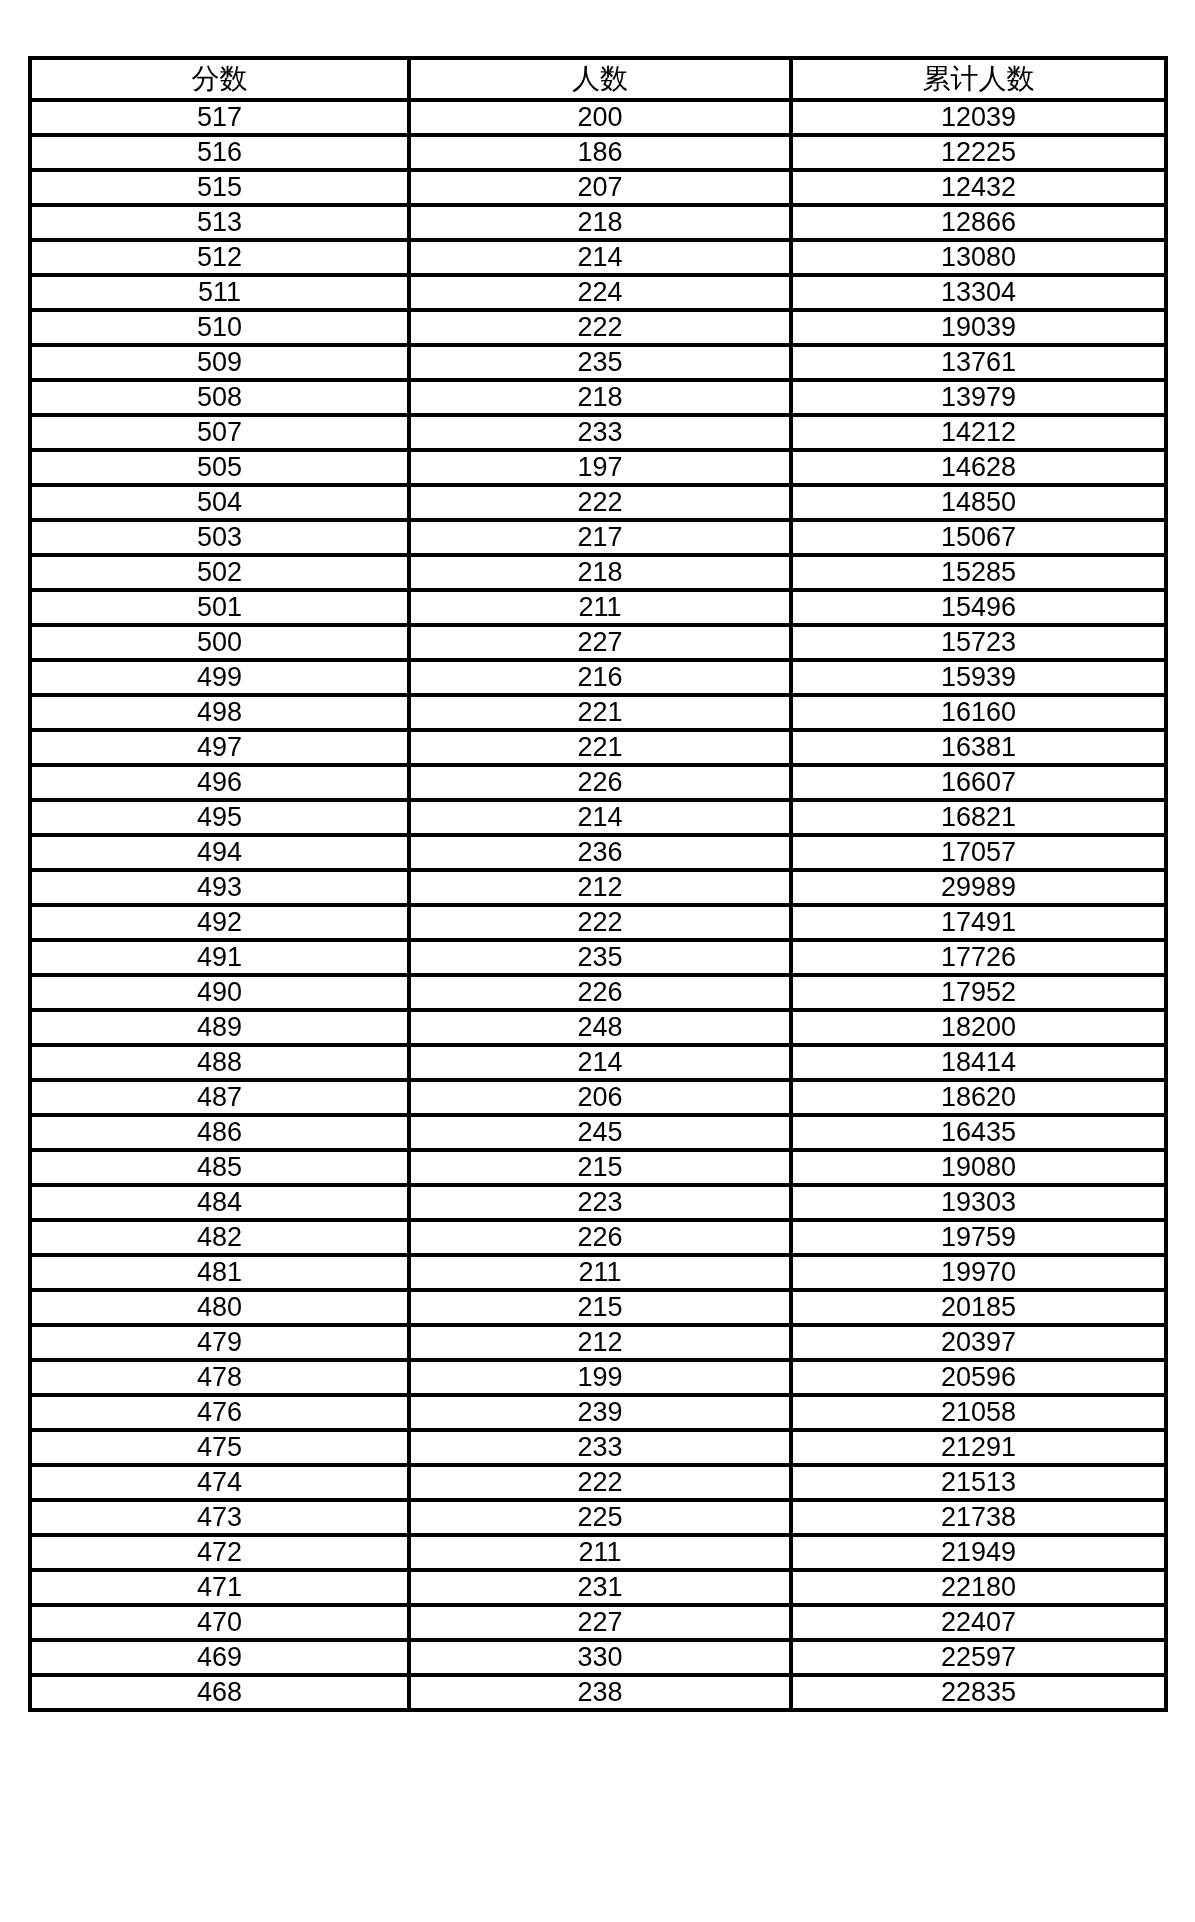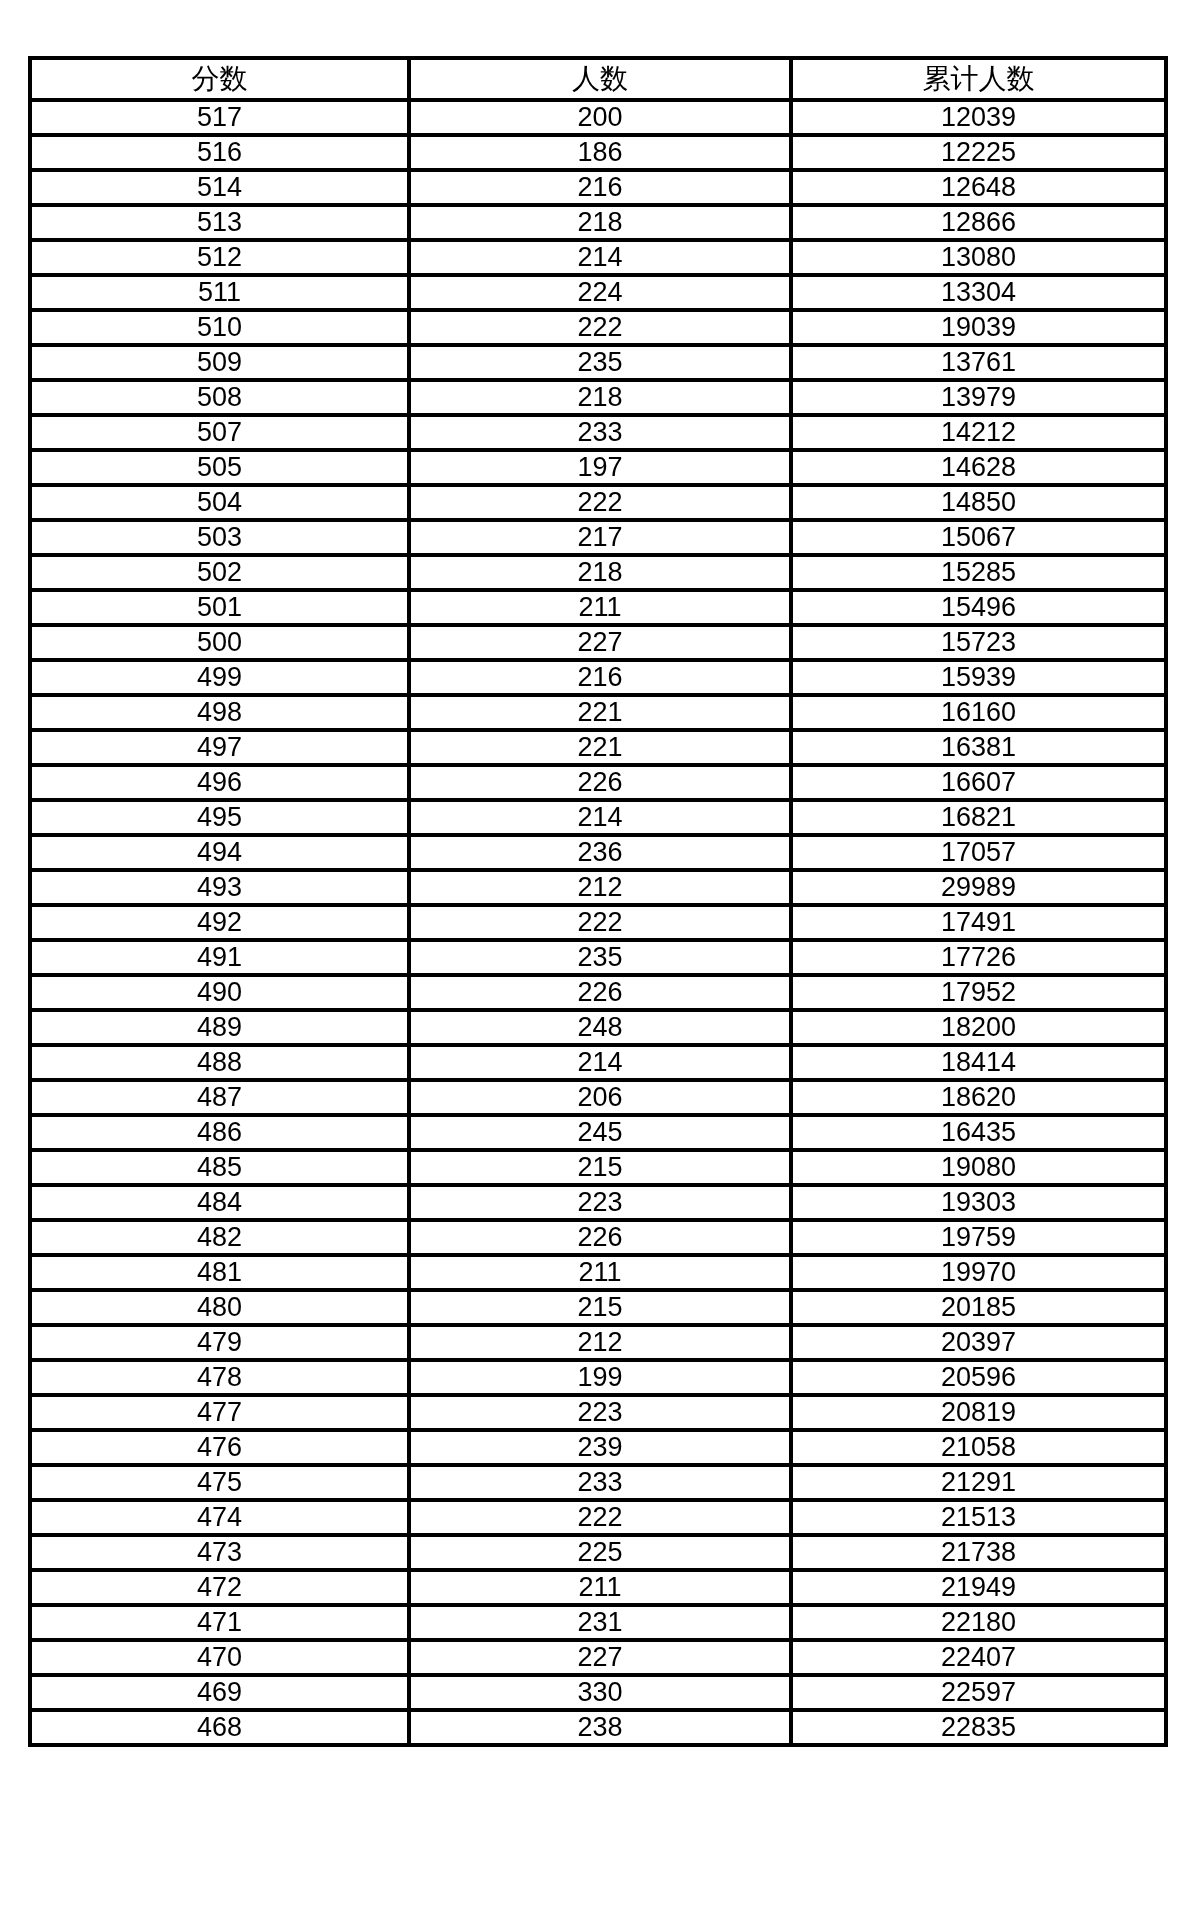--- a/index.html
+++ b/index.html
@@ -72,23 +72,23 @@
           <td>517</td>
           <td>200</td>
           <td>12039</td>
         </tr>
         <tr>
           <td>516</td>
           <td>186</td>
           <td>12225</td>
         </tr>
         <tr>
-          <td>514</td>
-          <td>216</td>
-          <td>12648</td>
+          <td>515</td>
+          <td>207</td>
+          <td>12432</td>
         </tr>
         <tr>
           <td>513</td>
           <td>218</td>
           <td>12866</td>
         </tr>
         <tr>
           <td>512</td>
           <td>214</td>
           <td>13080</td>
@@ -245,25 +245,20 @@
         </tr>
         <tr>
           <td>479</td>
           <td>212</td>
           <td>20397</td>
         </tr>
         <tr>
           <td>478</td>
           <td>199</td>
           <td>20596</td>
-        </tr>
-        <tr>
-          <td>477</td>
-          <td>223</td>
-          <td>20819</td>
         </tr>
         <tr>
           <td>476</td>
           <td>239</td>
           <td>21058</td>
         </tr>
         <tr>
           <td>475</td>
           <td>233</td>
           <td>21291</td>

